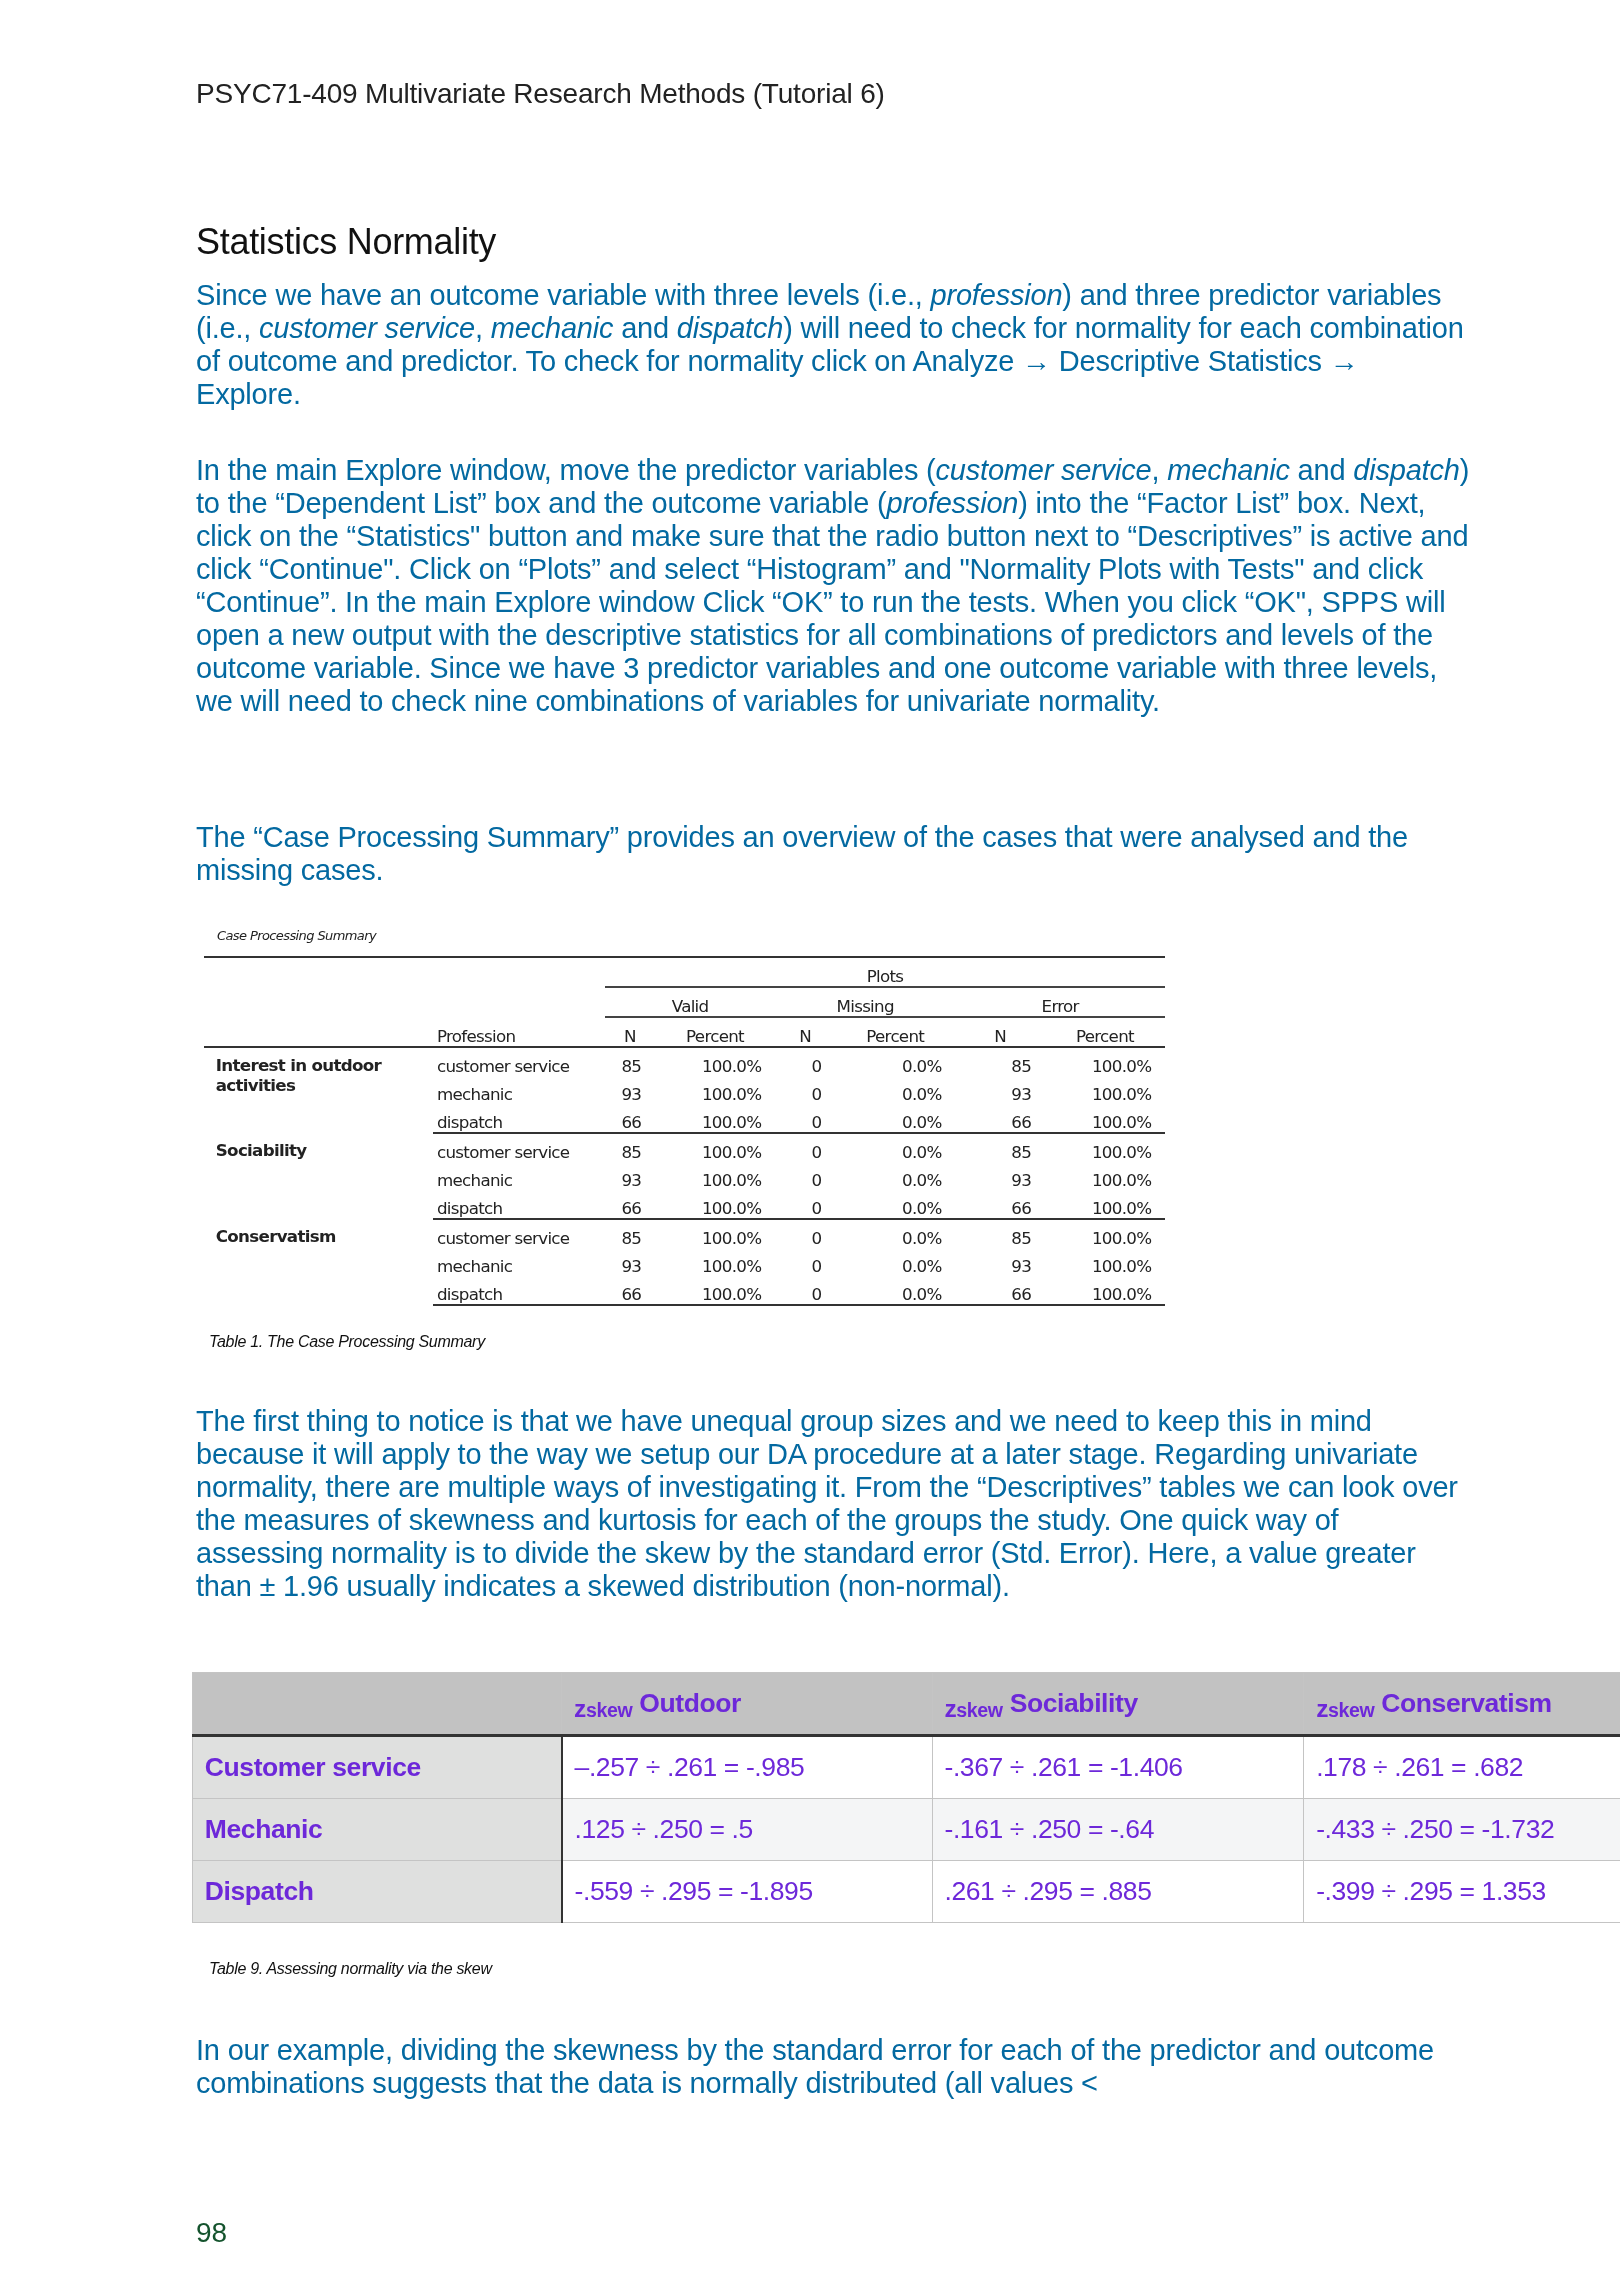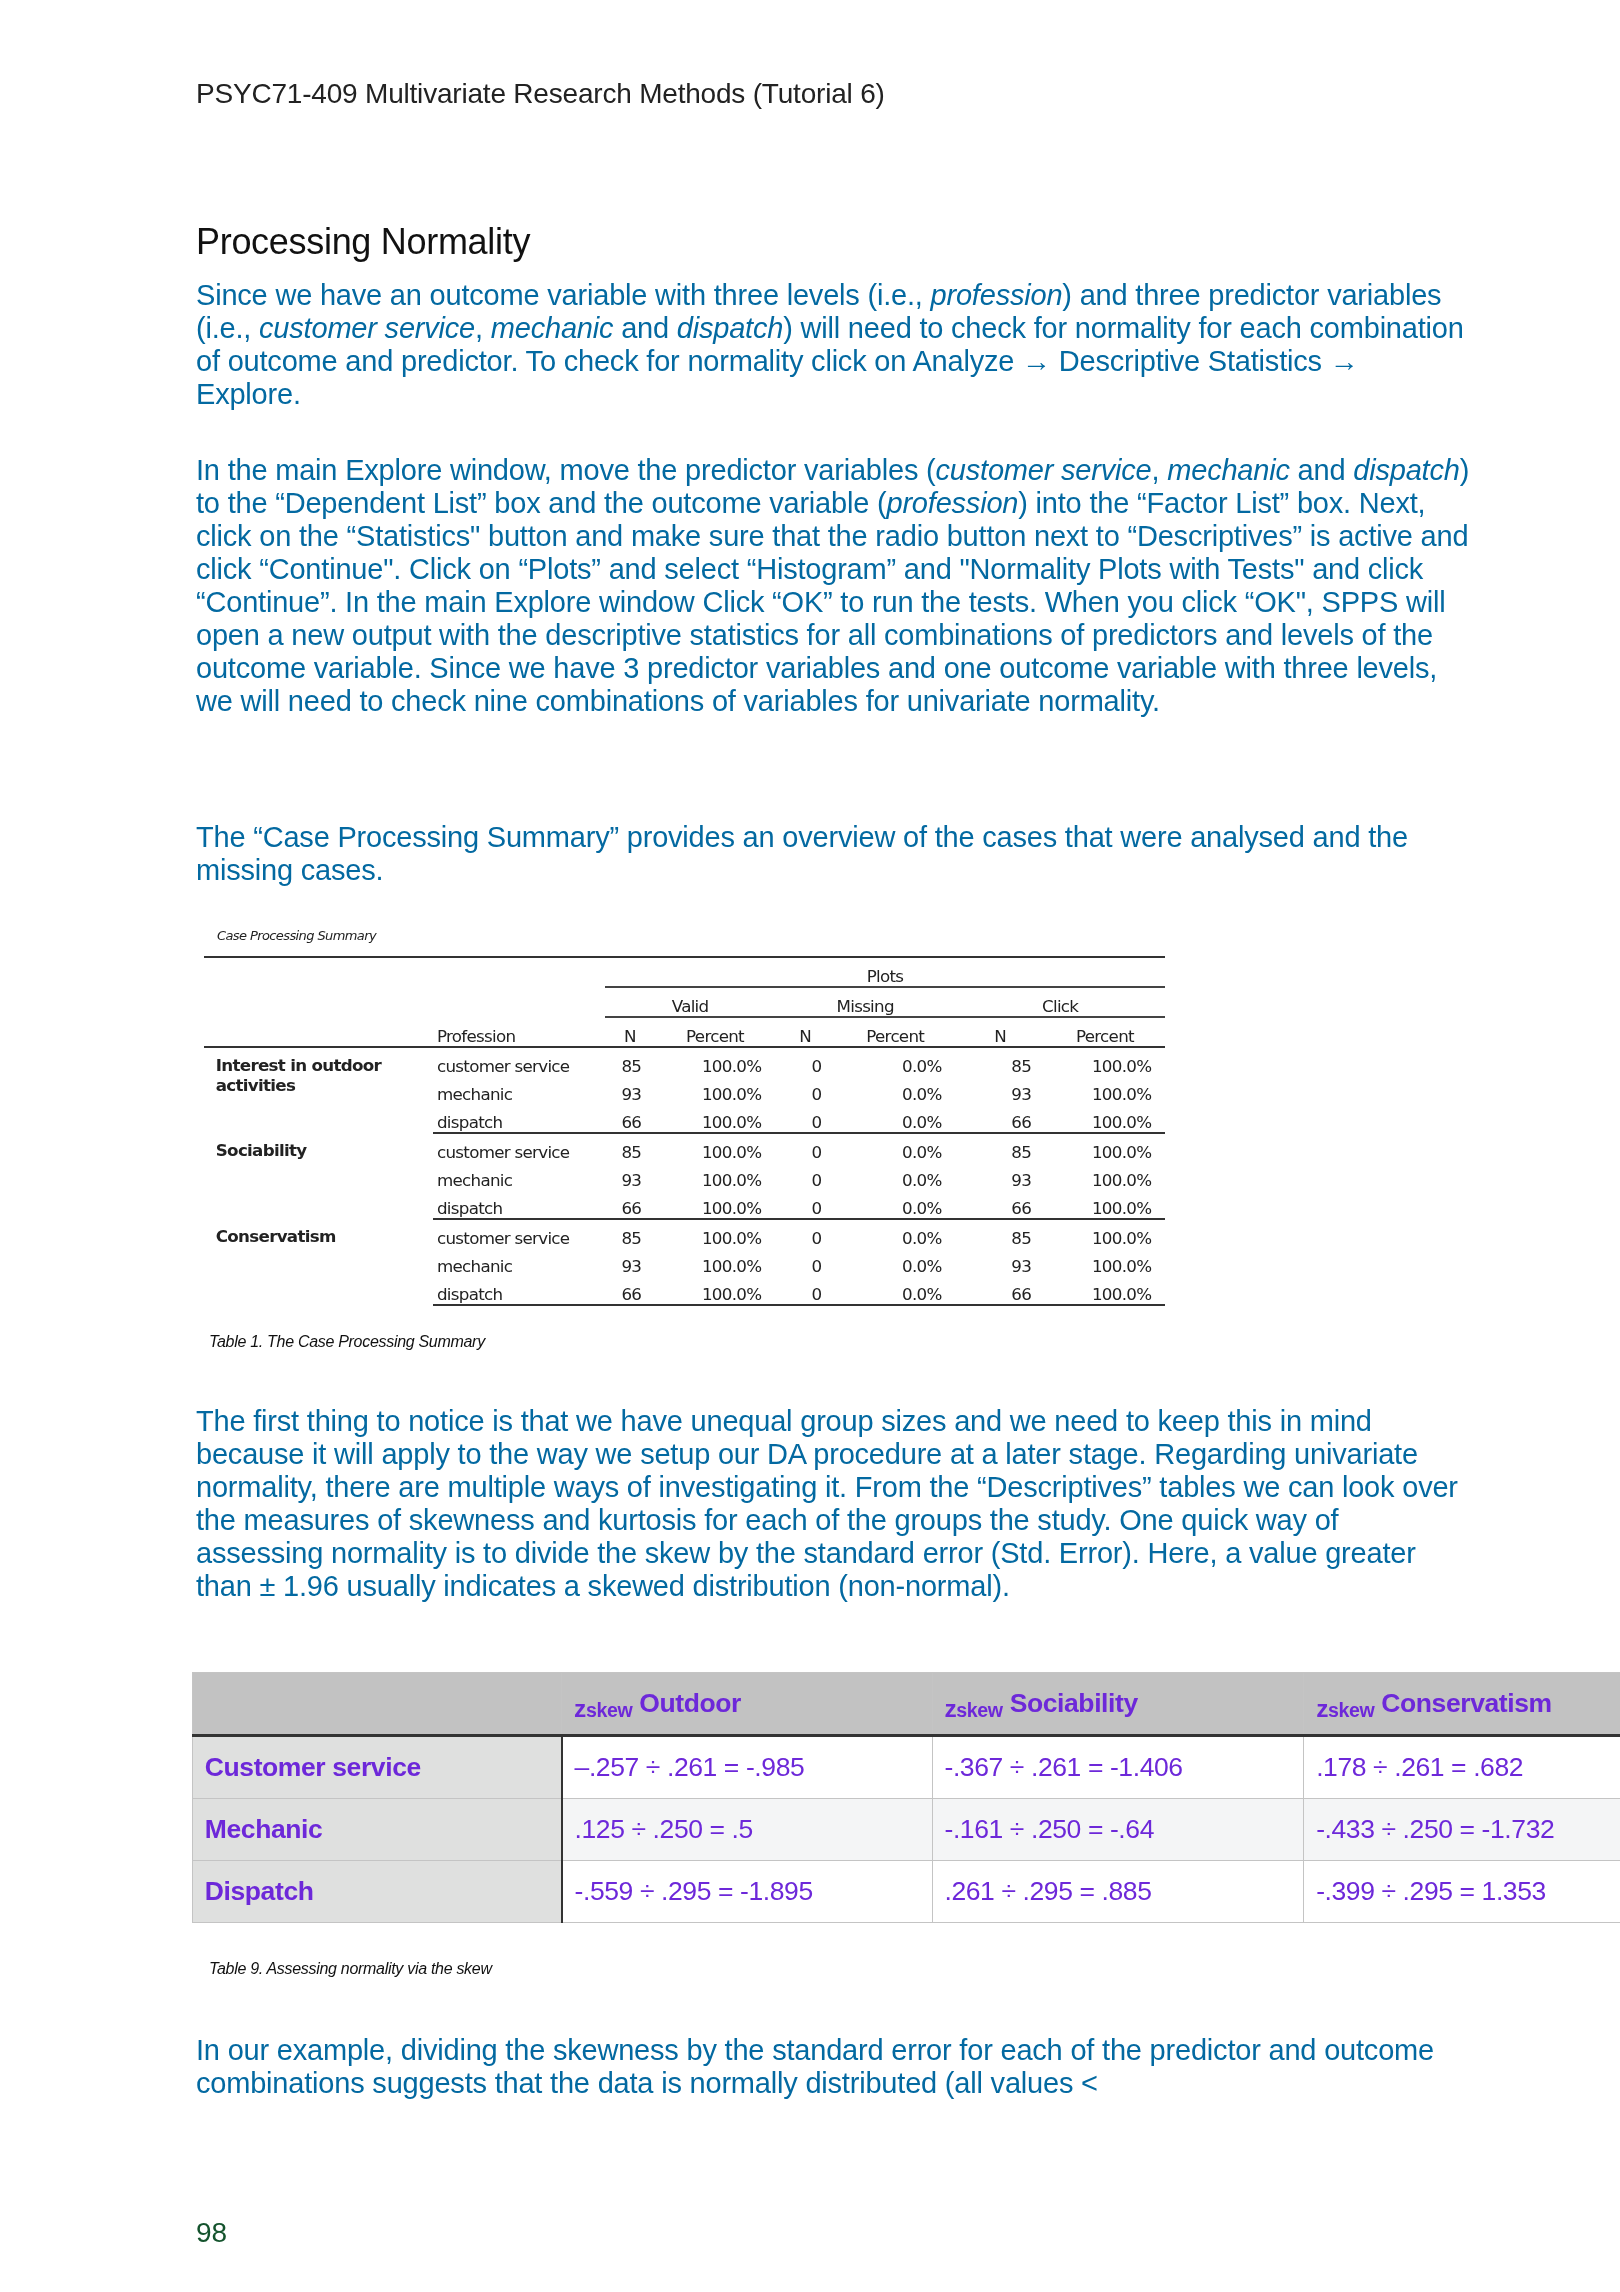--- a/index.html
+++ b/index.html
@@ -72,21 +72,21 @@
     .skew .zsub .z { font-size: 24.5px; top: 0; }
     .page-number {
       position: absolute; left: 196px; top: 2217px; font-size: 28px; color: #14532d;
     }
   </style>
 </head>
 <body>
 
 <div class="running-header">PSYC71-409 Multivariate Research Methods (Tutorial 6)</div>
 
-<h1 class="section-title">Processing Normality</h1>
+<h1 class="section-title">Statistics Normality</h1>
 
 <p class="para" id="p1"><span>Since we have an outcome variable with three levels (i.e., </span><em>profession</em><span>) and three predictor variables (i.e.,  </span><em>customer service</em><span>, </span><em>mechanic</em><span> and </span><em>dispatch</em><span>) will need to check for normality for each combination of outcome and predictor. To check for normality click on Analyze → Descriptive Statistics → Explore.</span></p>
 
 <p class="para" id="p2"><span>In the main Explore window, move the predictor variables (</span><em>customer service</em><span>, </span><em>mechanic</em><span> and </span><em>dispatch</em><span>) to the “Dependent List” box and the outcome variable (</span><em>profession</em><span>) into the “Factor List” box. Next, click on the “Statistics" button and make sure that the radio button next to “Descriptives” is active and click “Continue". Click on “Plots” and select “Histogram” and "Normality Plots with Tests" and click “Continue”. In the main Explore window Click “OK” to run the tests. When you click “OK", SPPS will open a new output with the descriptive statistics for all combinations of predictors and levels of the outcome variable. Since we have 3 predictor variables and one outcome variable with three levels, we will need to check nine combinations of variables for univariate normality.</span></p>
 
 <p class="para" id="p3">The “Case Processing Summary” provides an overview of the cases that were analysed and the missing cases.</p>
 
 <div class="spss-title">Case Processing Summary</div>
 
 <table class="spss">
@@ -104,21 +104,21 @@
     <tr class="top">
       <th></th>
         <th></th>
       <th class="c line-under" colspan="6">Plots</th>
     </tr>
     <tr>
       <th></th>
         <th></th>
       <th class="c line-under" colspan="2">Valid</th>
       <th class="c line-under" colspan="2">Missing</th>
-      <th class="c line-under" colspan="2">Click</th>
+      <th class="c line-under" colspan="2">Error</th>
     </tr>
     <tr class="last">
       <th></th>
       <th style="text-align:left;padding-left:3.9px">Profession</th>
       <th class="c">N</th>
       <th class="c">Percent</th>
       <th class="c">N</th>
       <th class="c">Percent</th>
       <th class="c">N</th>
       <th class="c">Percent</th>

